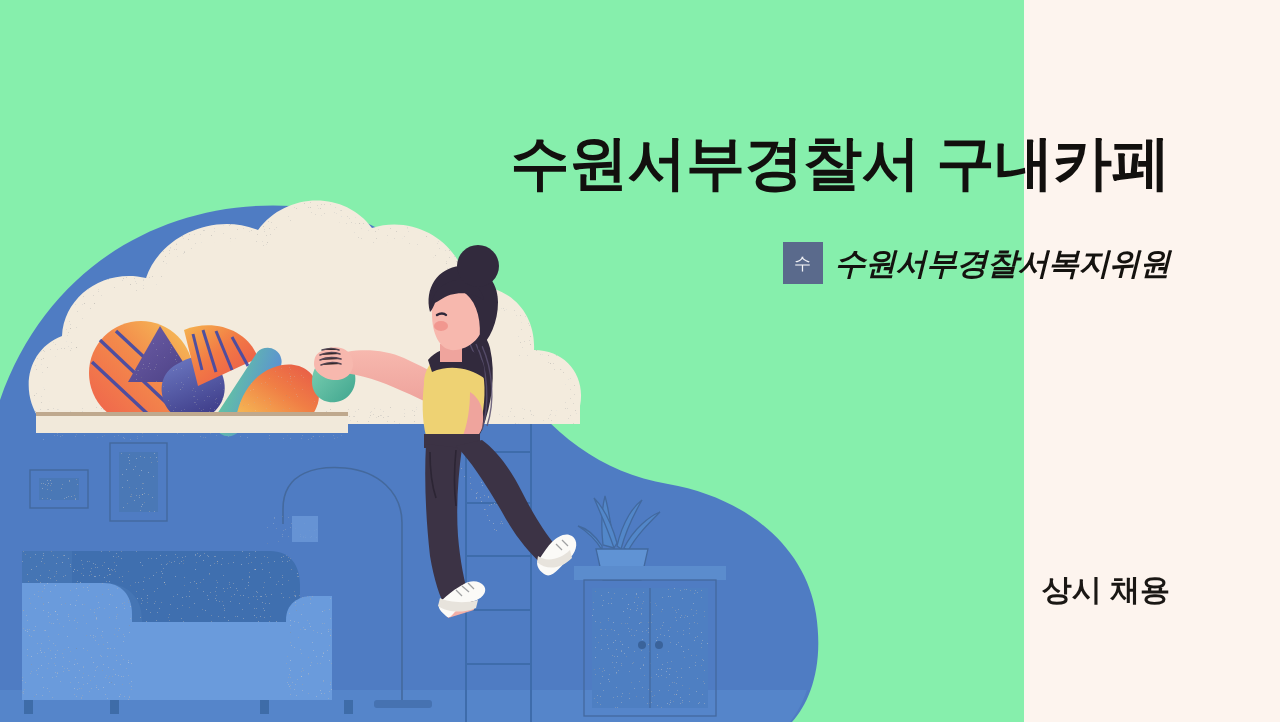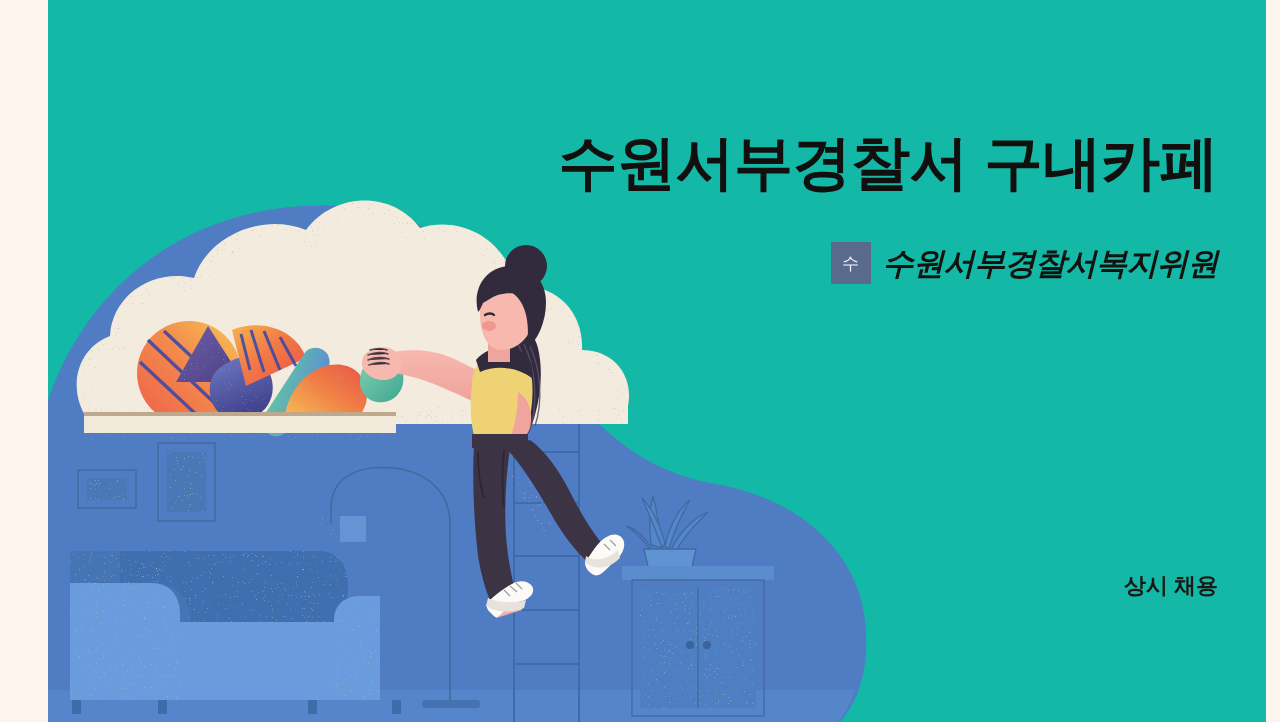--- a/index.html
+++ b/index.html
@@ -6,23 +6,22 @@
   html,body{margin:0;padding:0;}
   body{
     width:1280px;height:722px;
     background:#FDF4EE;
     font-family:"Liberation Sans","DejaVu Sans",sans-serif;
     overflow:hidden;
     position:relative;
   }
   #poster{
     position:absolute;inset:0;
-    width:1218px;height:722px;
-    background:#14b8a6;
-    margin-left:48px;
+    width:1024px;height:722px;
+    background:#86efac;
   }
   
   .illus{
     position:absolute;left:0;top:0;width:840px;height:722px;
     pointer-events:none;
   }
   .illus svg{display:block;width:840px;height:722px;}
 
   
   .textblock{
@@ -70,21 +69,21 @@
     color:#14120F;
     letter-spacing:-0.5px;
     white-space:nowrap;
     line-height:1;
     font-style:italic;
   }
   .hiring-type{
     position:absolute;
     right:0;
     top:575px;
-    font-size:22px;
+    font-size:30px;
     font-weight:700;
     color:#1A1714;
     letter-spacing:0px;
     white-space:nowrap;
     line-height:1;
   }
 </style>
 </head>
 <body>
 

